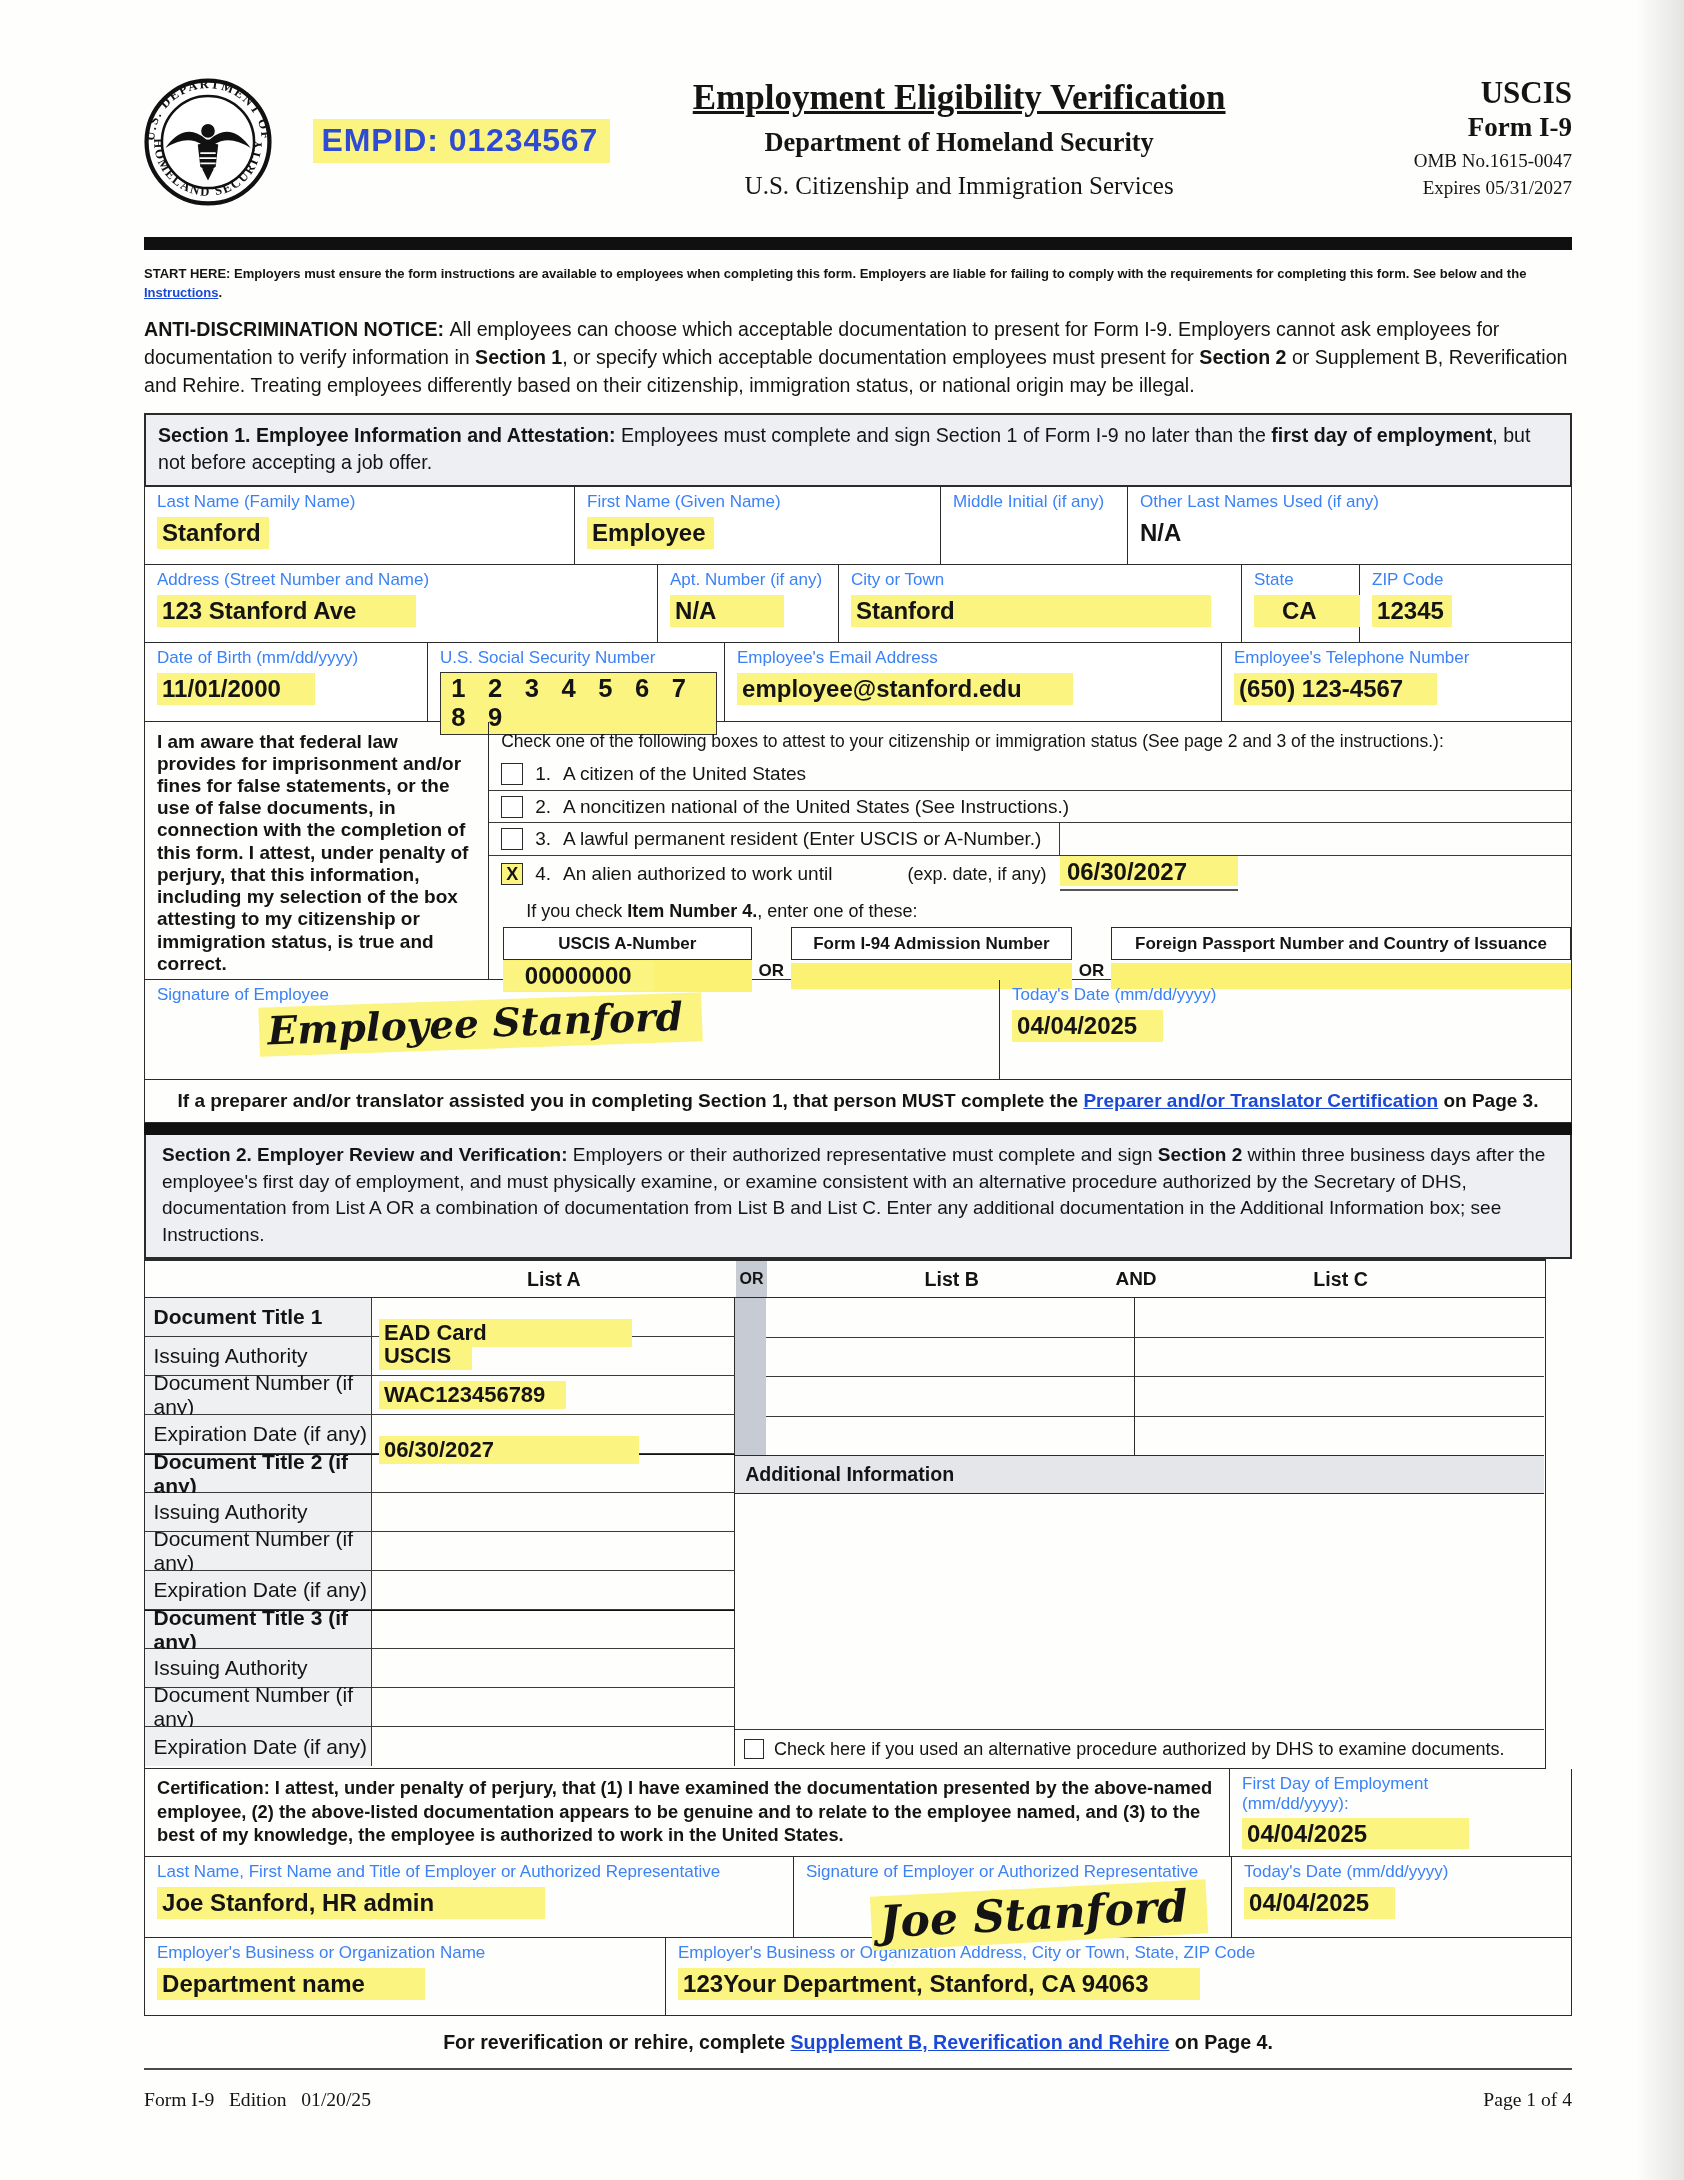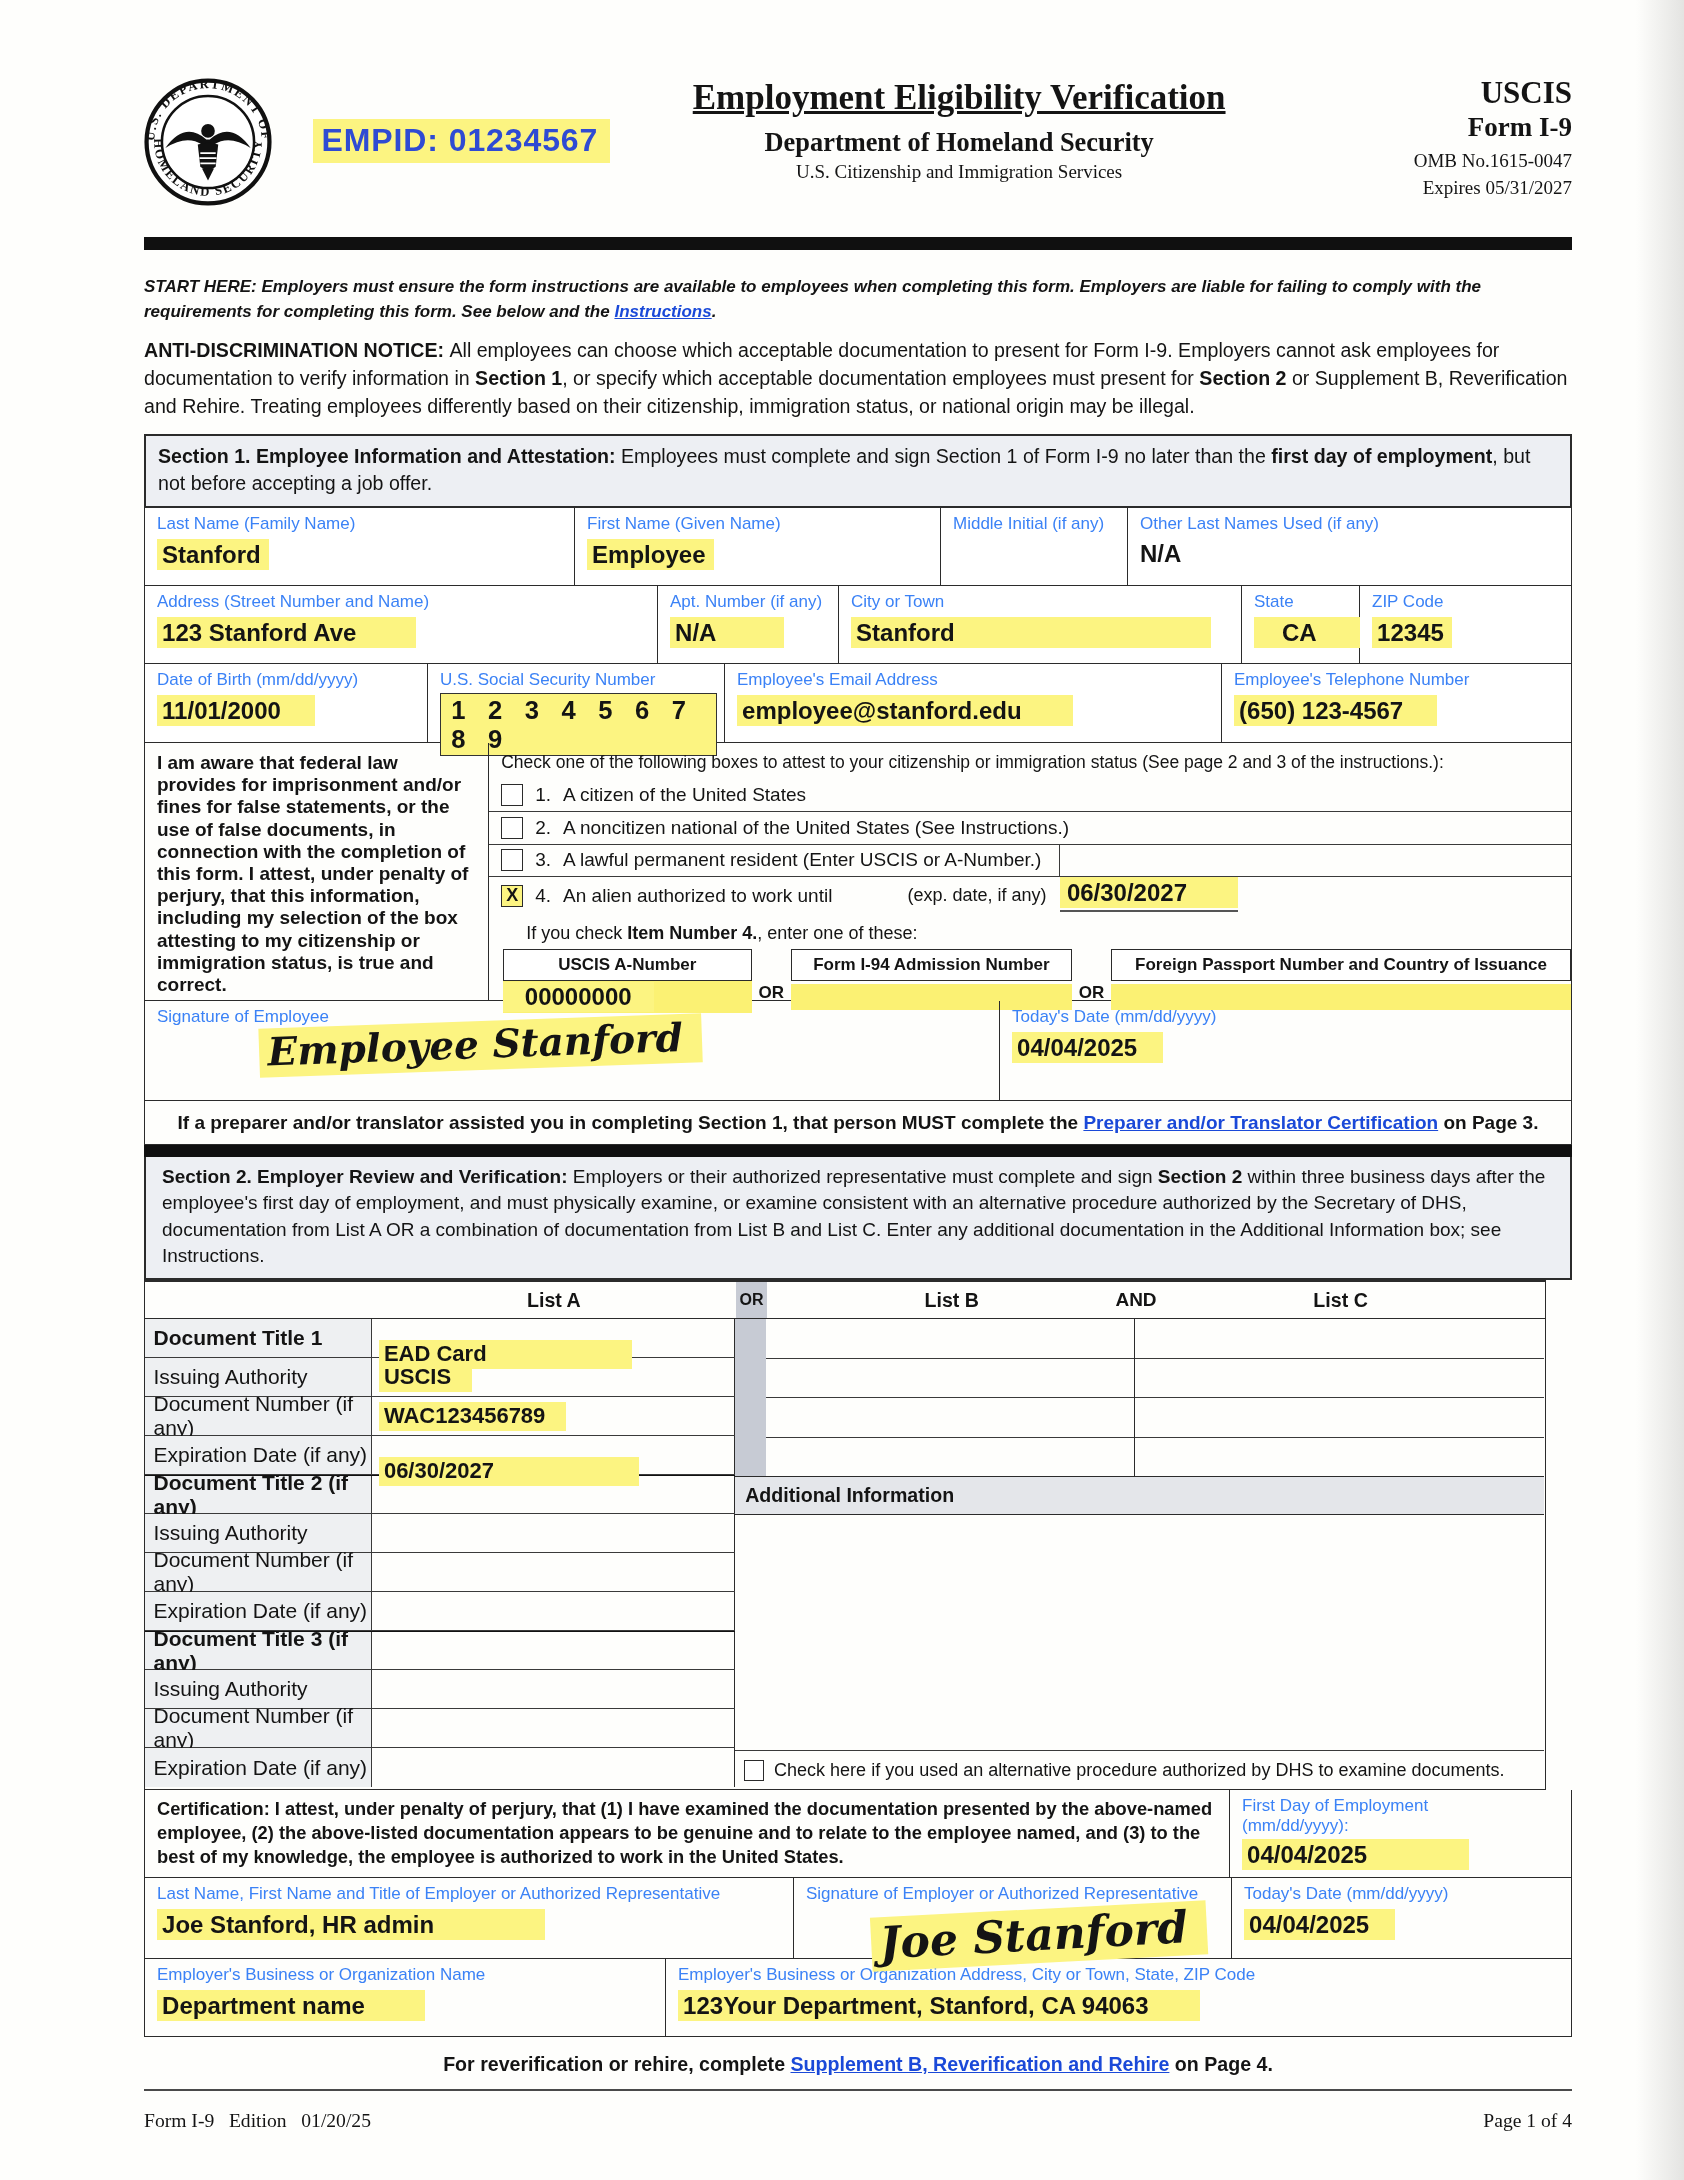--- a/index.html
+++ b/index.html
@@ -13,33 +13,33 @@
   .hdr{display:flex;margin-top:73px;height:157px;}
   .seal{width:128px;height:128px;margin-top:5.1px;flex:0 0 auto;}
   .empid{margin-left:41px;margin-top:49px;height:46px;}
   .empid span{background:#fcf481;color:#2f4bd3;font-weight:bold;font-size:32px;
         padding:3.4px 12px 5.1px 8.5px;letter-spacing:0.9px;}
   .titles{flex:1;text-align:center;font-family:"Liberation Serif",serif;margin-top:5.1px;}
   .t1{font-size:35px;font-weight:bold;position:relative;display:inline-block;text-decoration:underline;}
   .t1 .swash{position:absolute;left:-8.5px;right:-12px;bottom:-1.7px;height:17px;
         background:rgba(252,244,129,.55);z-index:-1;}
   .t2{font-size:26.4px;font-weight:bold;margin-top:8.5px;}
-  .t3{font-size:19px;margin-top:3px;}
+  .t3{font-size:25px;margin-top:14px;}
   .uscis{width:264px;text-align:right;font-family:"Liberation Serif",serif;margin-top:1.7px;flex:0 0 auto;}
   .u1{font-size:31px;font-weight:bold;}
   .u2{font-size:27px;font-weight:bold;margin-top:1.7px;}
   .u3{font-size:19px;margin-top:6.8px;}
   .u4{font-size:19px;margin-top:5.1px;position:relative;display:inline-block;}
   .u4 .swash{position:absolute;left:-5.1px;right:-1.7px;bottom:-3.4px;height:12px;
         background:rgba(252,244,129,.6);z-index:-1;}
   .blackbar{height:13.6px;background:#101010;margin-top:6.8px;}
   .blackbar2{height:12px;background:#101010;}
 
   
-  .p1{margin-top:25px;font-size:17px;line-height:1.42;font-weight:bold;font-style:italic;}
+  .p1{margin-top:15px;font-size:13px;line-height:1.42;font-weight:bold;}
   .p2{margin-top:13.6px;font-size:19.6px;line-height:1.42;}
   a.lnk{color:#1a49d8;font-weight:bold;text-decoration:underline;cursor:pointer;}
 
   
   .sechdr{margin-top:13.6px;border:2.6px solid #2b2b2b;background:#edeff3;
         padding:6.8px 12px 8.5px;font-size:19.6px;line-height:1.4;}
   .row{display:flex;border:1.7px solid #2b2b2b;border-top:none;background:#fff;}
   .cell{border-right:1.7px solid #2b2b2b;padding:5.1px 0 3.4px 12px;box-sizing:border-box;}
   .cell:last-child{border-right:none;}
   .lbl{font-size:17px;color:#3b82f6;}

